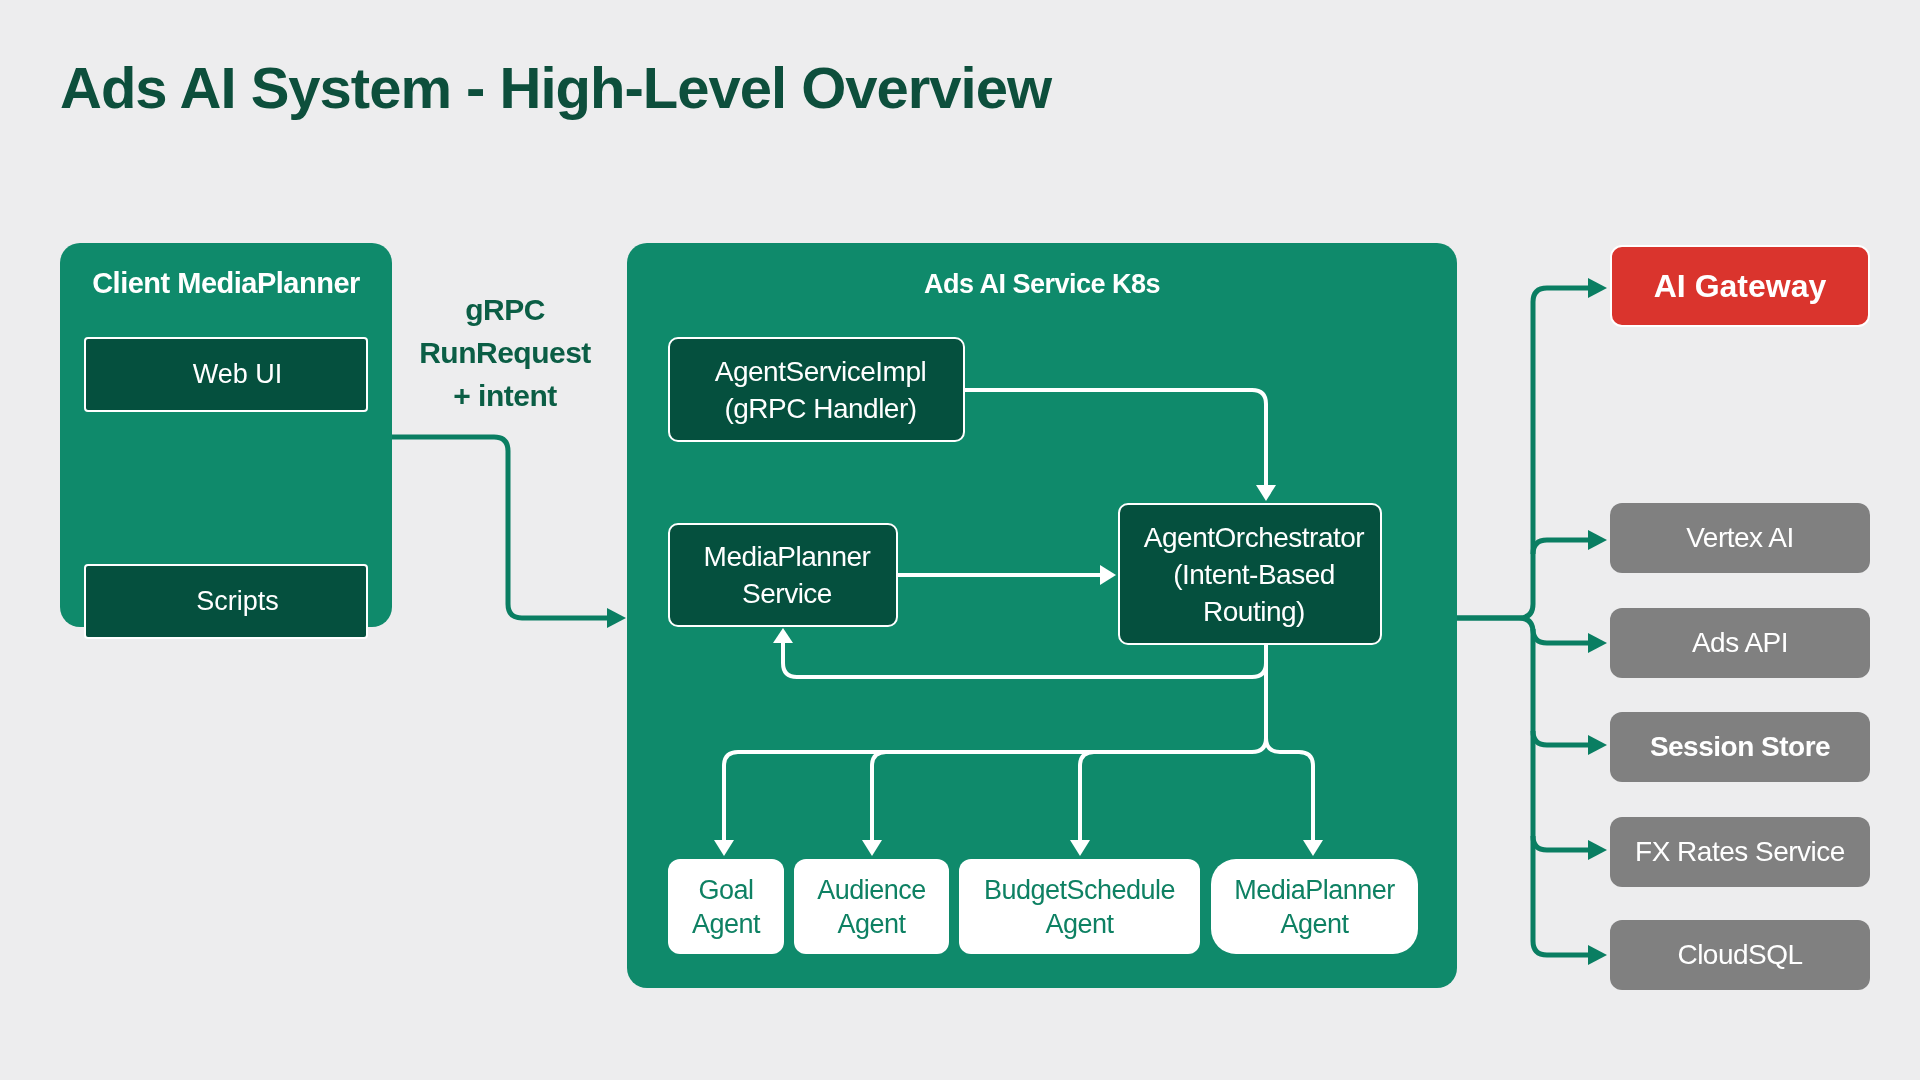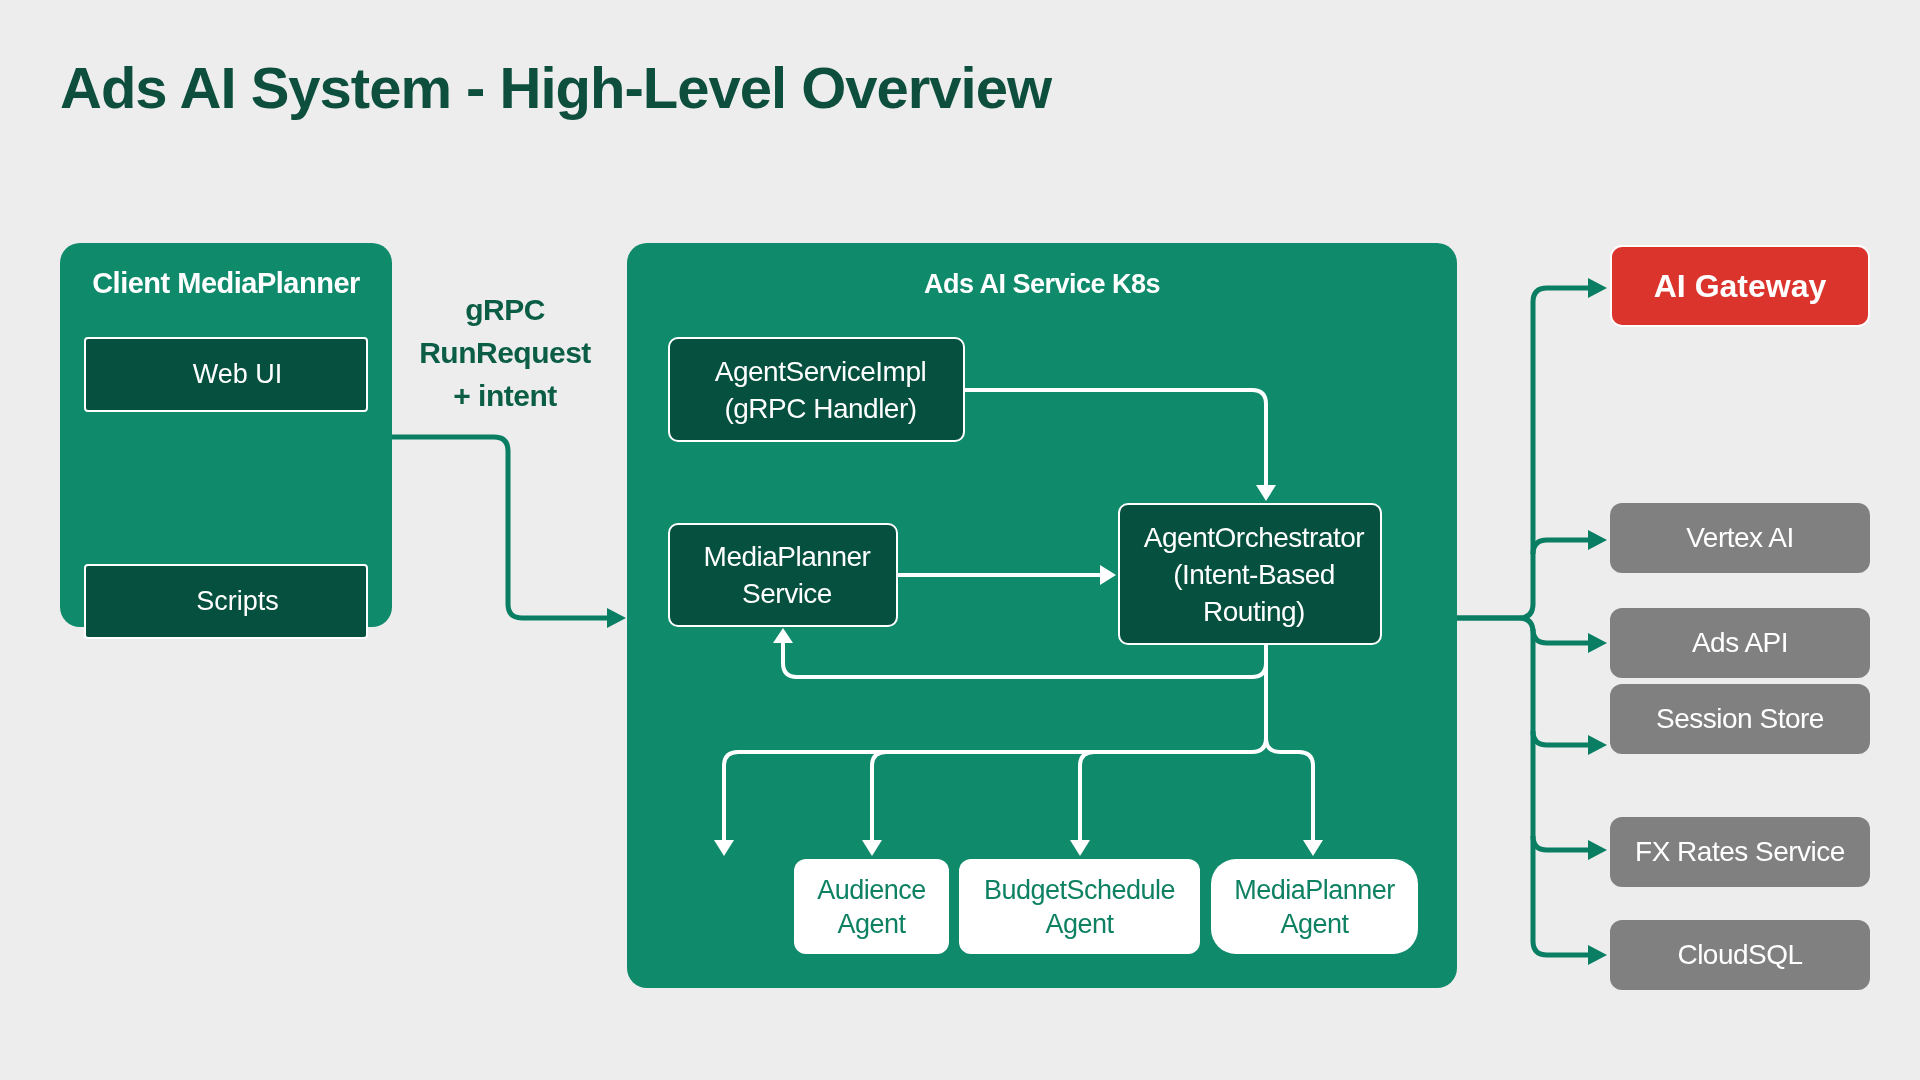--- a/index.html
+++ b/index.html
@@ -89,21 +89,21 @@
     display:flex;align-items:center;justify-content:center;z-index:3;
   }
   .ext{
     position:absolute;left:1610px;width:260px;height:70px;
     background:var(--external-gray);border-radius:12px;
     color:var(--white);font-size:28px;
     display:flex;align-items:center;justify-content:center;z-index:3;letter-spacing:-0.5px;
   }
   .ext-vertex{top:503px;}
   .ext-adsapi{top:608px;}
-  .ext-session{top:684px;}
+  .ext-session{top:712px;font-weight:bold;}
   .ext-fx{top:817px;}
   .ext-cloudsql{top:920px;}
 
   .connectors{position:absolute;left:0;top:0;z-index:2;pointer-events:none;}
   .cg{stroke:var(--accent-line-green);stroke-width:5;fill:none;}
   .cw{stroke:var(--white);stroke-width:4;fill:none;}
   .ag{fill:var(--accent-line-green);stroke:none;}
   .aw{fill:var(--white);stroke:none;}
 </style>
 </head>
@@ -183,20 +183,21 @@
     <span>MediaPlanner</span>
     <span>Service</span>
   </div>
 
   <div class="node node-ao">
     <span>AgentOrchestrator</span>
     <span>(Intent-Based</span>
     <span>Routing)</span>
   </div>
 
+  <div class="agent agent-goal">Goal Agent</div>
   <div class="agent agent-audience">Audience Agent</div>
   <div class="agent agent-budget">BudgetSchedule Agent</div>
   <div class="agent agent-mediaplanner">MediaPlanner Agent</div>
 
   <div class="gateway">AI Gateway</div>
   <div class="ext ext-vertex">Vertex AI</div>
   <div class="ext ext-adsapi">Ads API</div>
   <div class="ext ext-session">Session Store</div>
   <div class="ext ext-fx">FX Rates Service</div>
   <div class="ext ext-cloudsql">CloudSQL</div>

